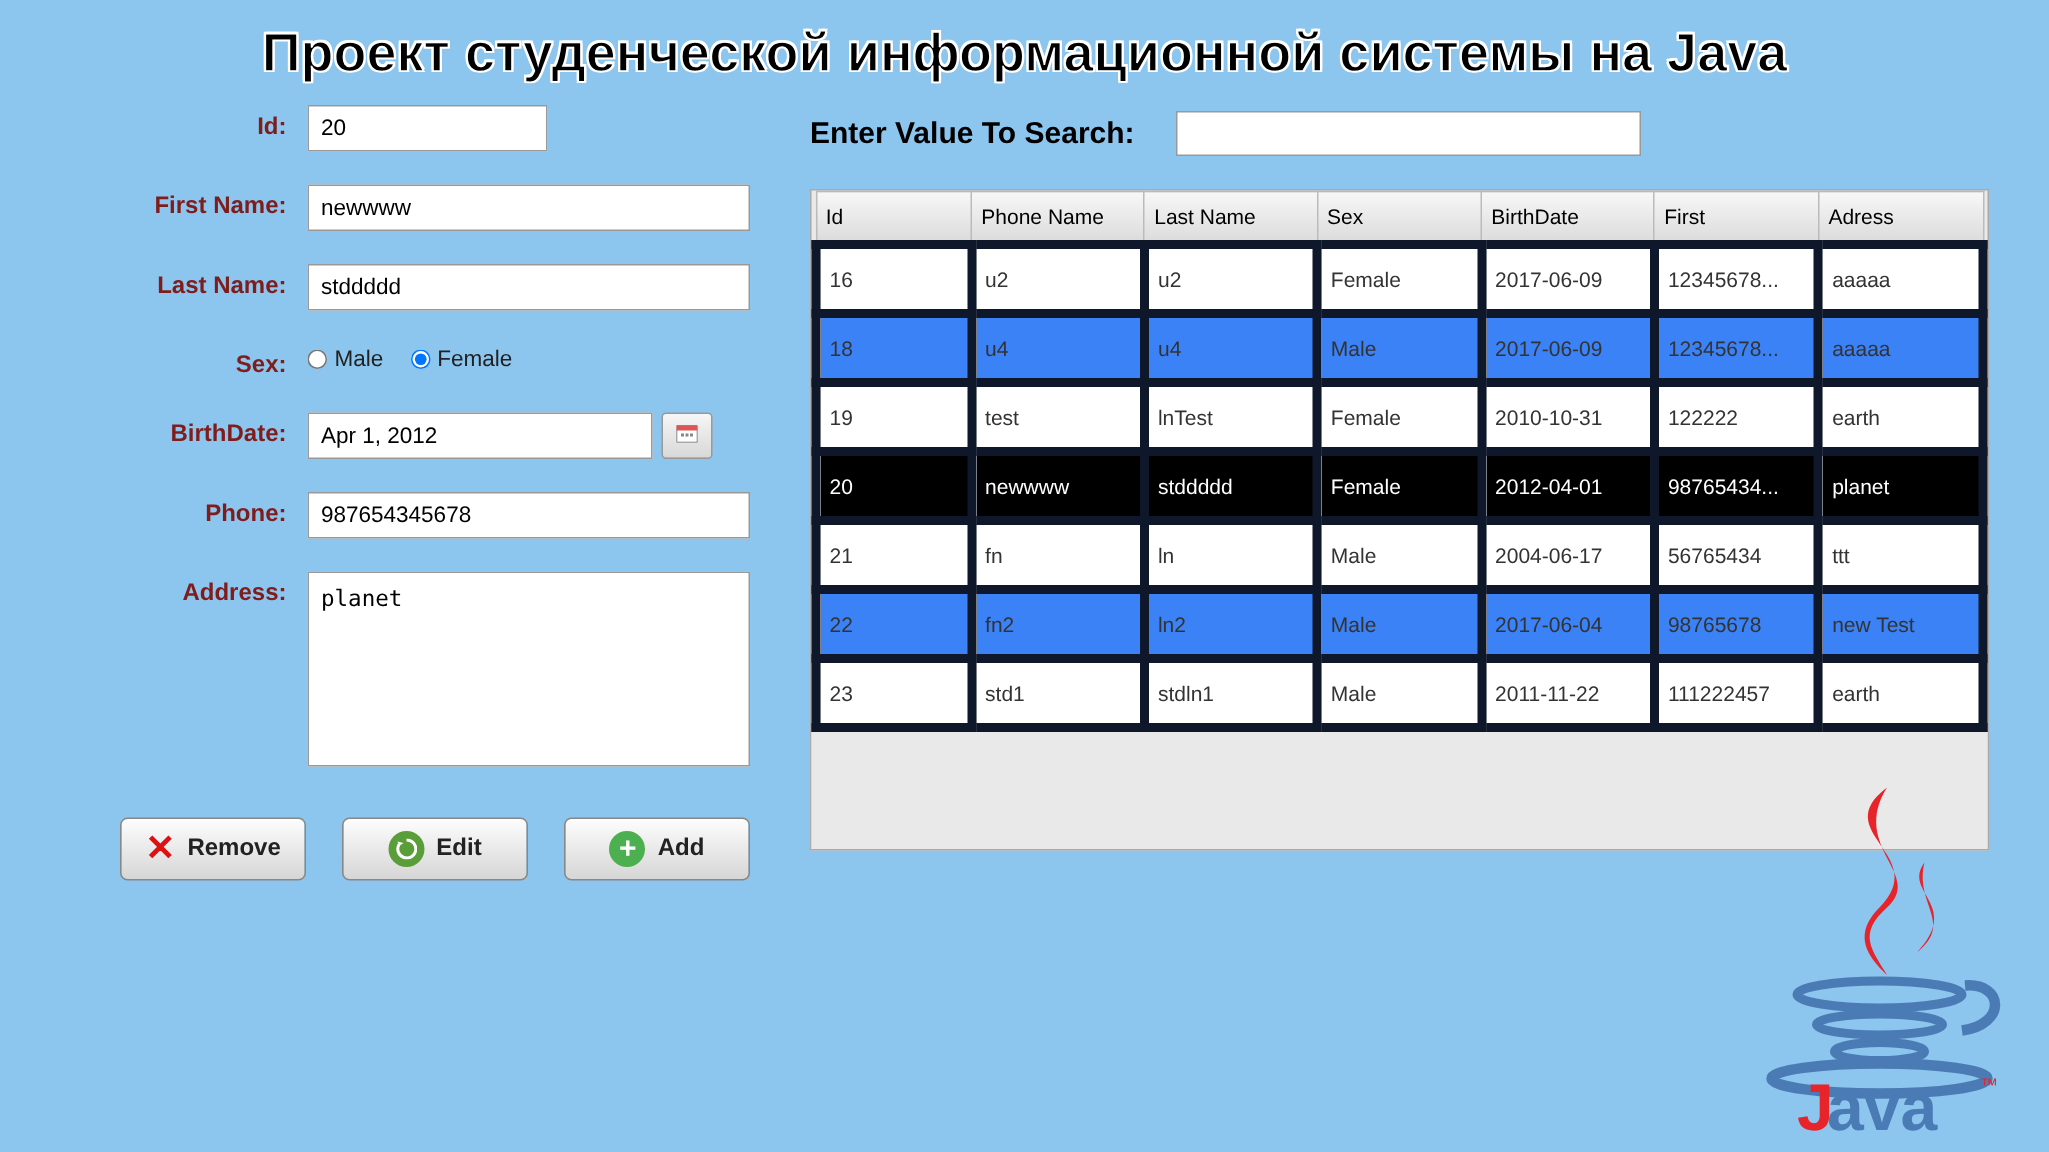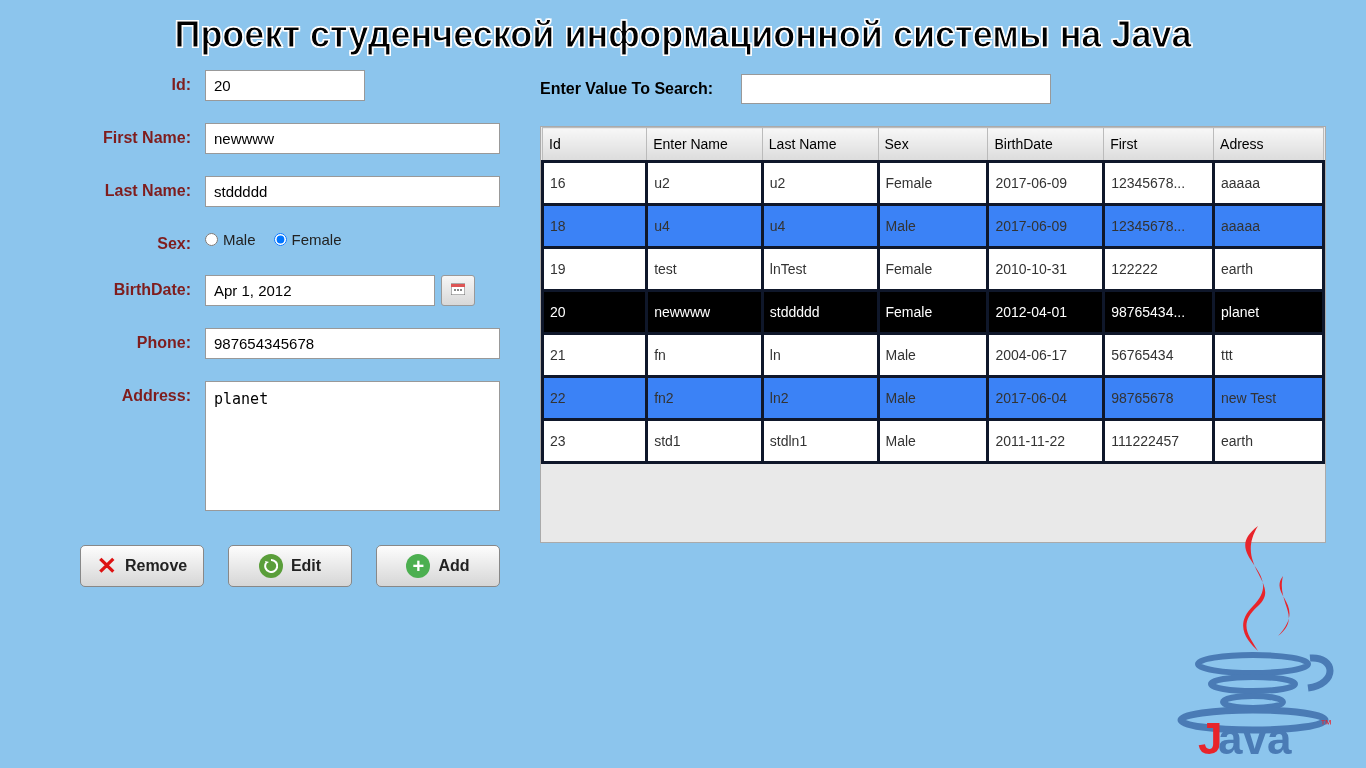--- a/index.html
+++ b/index.html
@@ -77,39 +77,39 @@
     cursor: pointer;
   }
   .icon-circle {
     width: 24px; height: 24px; border-radius: 50%;
     display: flex; align-items: center; justify-content: center;
   }
   .icon-x { color: #d11; font-size: 24px; font-weight: bold; line-height: 1; }
 
   .right-panel { flex: 1; }
   .search-row { display: flex; align-items: center; gap: 28px; margin-bottom: 22px; padding-top: 4px; }
-  .search-label { font-weight: bold; font-size: 16px; }
+  .search-label { font-weight: bold; font-size: 20px; }
   .search-input { width: 310px; height: 30px; }
 
   .table-wrap {
     background: #e9e9e9;
     border: 1px solid #aaa;
   }
   table { width: 100%; border-collapse: collapse; table-layout: fixed; }
   th {
     background: linear-gradient(#f7f7f7, #dcdcdc);
     border: 1px solid #bbb;
     font-size: 14px;
     font-weight: normal;
     text-align: left;
     padding: 8px 6px;
     color: #000;
   }
   td {
-    border: 3px solid #0f172a;
+    border: 6px solid #0f172a;
     padding: 12px 6px;
     font-size: 14px;
     color: #333;
     overflow: hidden; text-overflow: ellipsis; white-space: nowrap;
   }
   tbody tr { background: #fff; }
   tbody tr.alt { background: #3b82f6; }
   tbody tr.selected { background: #000; color: #fff; }
   tbody tr.selected td { color: #fff; }
   .slack { height: 78px; background: #e9e9e9; }
@@ -212,21 +212,21 @@
     <div class="search-row">
       <span class="search-label">Enter Value To Search:</span>
       <input class="text-input search-input" value="" style="">
     </div>
 
     <div class="table-wrap">
       <table>
         <thead>
           <tr>
             <th class="col-id">Id</th>
-            <th class="col-fn">Enter Name</th>
+            <th class="col-fn">Phone Name</th>
             <th class="col-ln">Last Name</th>
             <th class="col-sex">Sex</th>
             <th class="col-bd">BirthDate</th>
             <th class="col-ph">First</th>
             <th class="col-ad">Adress</th>
           </tr>
         </thead>
         <tbody id="tbody">
             <tr>
               <td>16</td>

